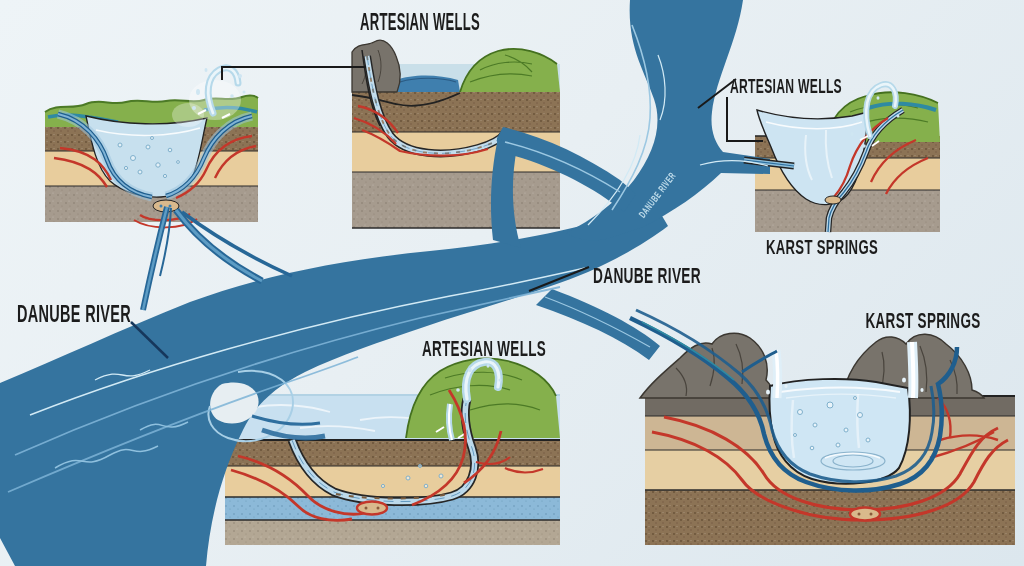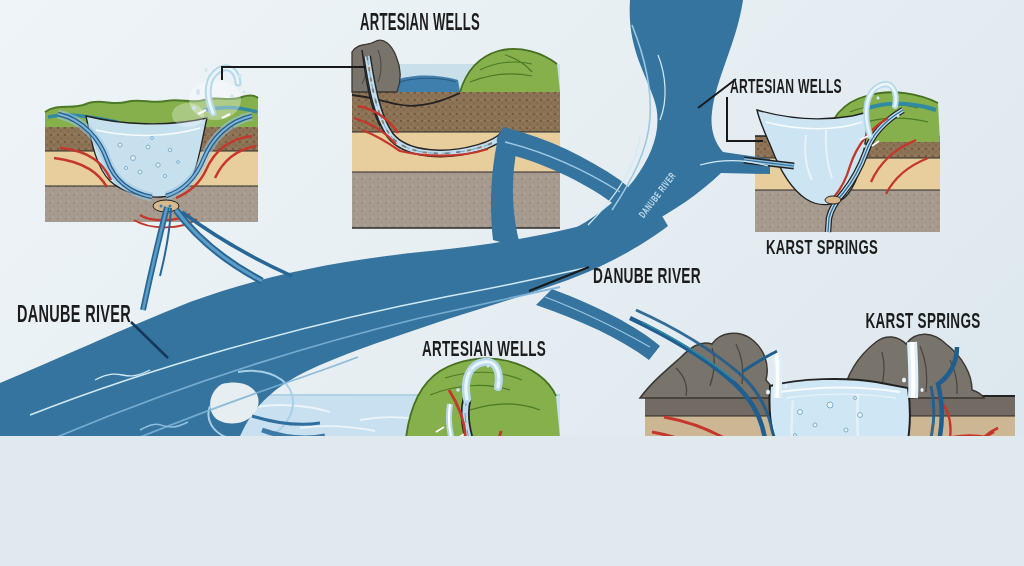--- a/index.html
+++ b/index.html
@@ -3,21 +3,21 @@
 <meta charset="utf-8">
 <style>
   :root{
     --river:#35749f; --river-deep:#276797; --water:#c9e2f0; --grass:#85b04c;
     --tan:#e8cd9d; --brown:#8c7355; --gray:#a69b8e; --red:#c4372a;
     --aquifer:#8cb9d8; --rock:#78736b; --outline:#222222; --label:#1c1c1c;
     --leader:#191919; --flow-light:#7db3d6; --flow-pale:#d2eaf5; --bg:#e9f0f4;
   }
   html,body{margin:0;padding:0;}
   body{font-family:"Liberation Sans","DejaVu Sans",sans-serif;background:#dfe9ee;}
-  .stage{position:relative;width:1024px;height:436px;overflow:hidden;
+  .stage{position:relative;width:1024px;height:566px;overflow:hidden;
     background:linear-gradient(135deg,#eef4f7 0%,#e8eff3 45%,#dce7ee 100%);}
   svg{position:absolute;inset:0;}
   text.diagram-label{font-weight:700;fill:var(--label);letter-spacing:.5px;}
   text.watermark{font-weight:700;letter-spacing:1px;}
 </style>
 </head>
 <body>
 
 <div class="stage">
 <svg width="1024" height="566" viewBox="0 0 1024 566">

